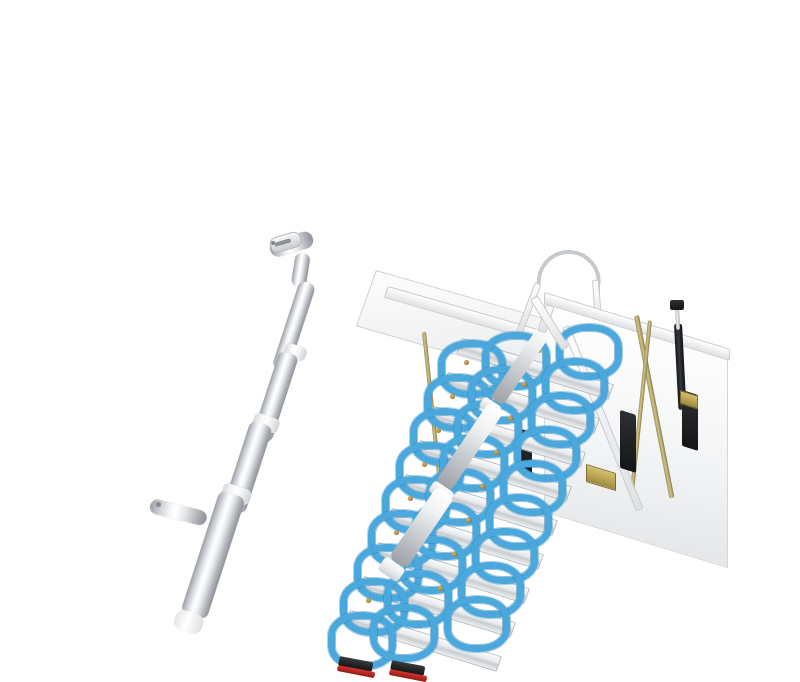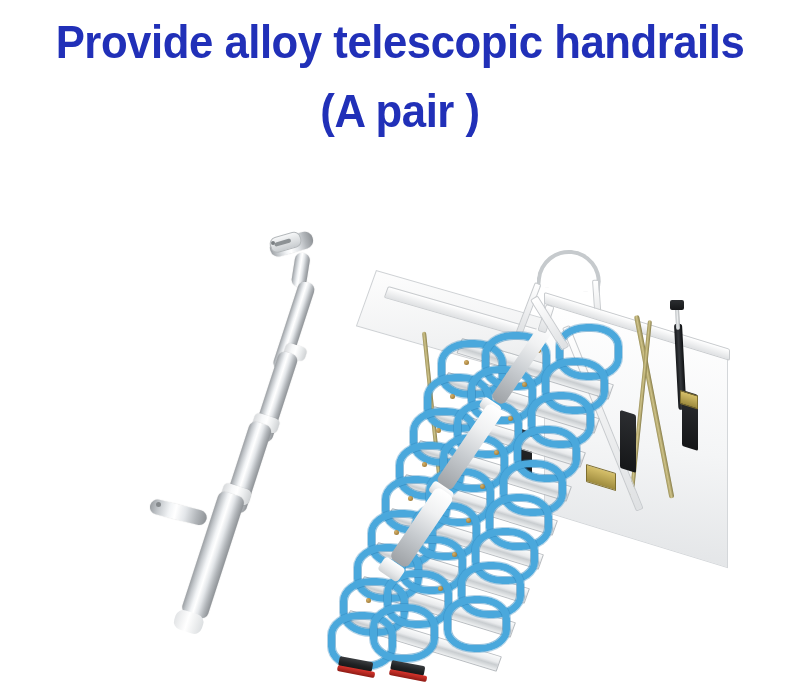--- a/index.html
+++ b/index.html
@@ -179,24 +179,20 @@
     border-radius: 60px 60px 0 0;
     background: transparent;
   }
   .rot { transform-origin: 0 0; }
 </style>
 </head>
 <body>
 
 <div id="page">
 
-  <div id="heading">
-    <div class="headline" id="headline-1">Provide alloy telescopic handrails</div>
-    <div class="headline" id="headline-2">(A pair )</div>
-  </div>
 
   <div id="stage">
 
     <div id="handrail">
 
       <div class="rail-seg rot" style="left:128px; top:12px; width:44px; height:17px; transform:rotate(-16deg); border-radius:8px;"></div>
       <div style="position:absolute; left:128px; top:9px; width:30px; height:14px; border-radius:7px;
                   background:linear-gradient(to bottom,#f6f7f8,#c9cdd0); border:1px solid #b4b8bb;
                   transform:rotate(-16deg); transform-origin:0 0;"></div>
       <div style="position:absolute; left:134px; top:13px; width:17px; height:4px; border-radius:2px;

